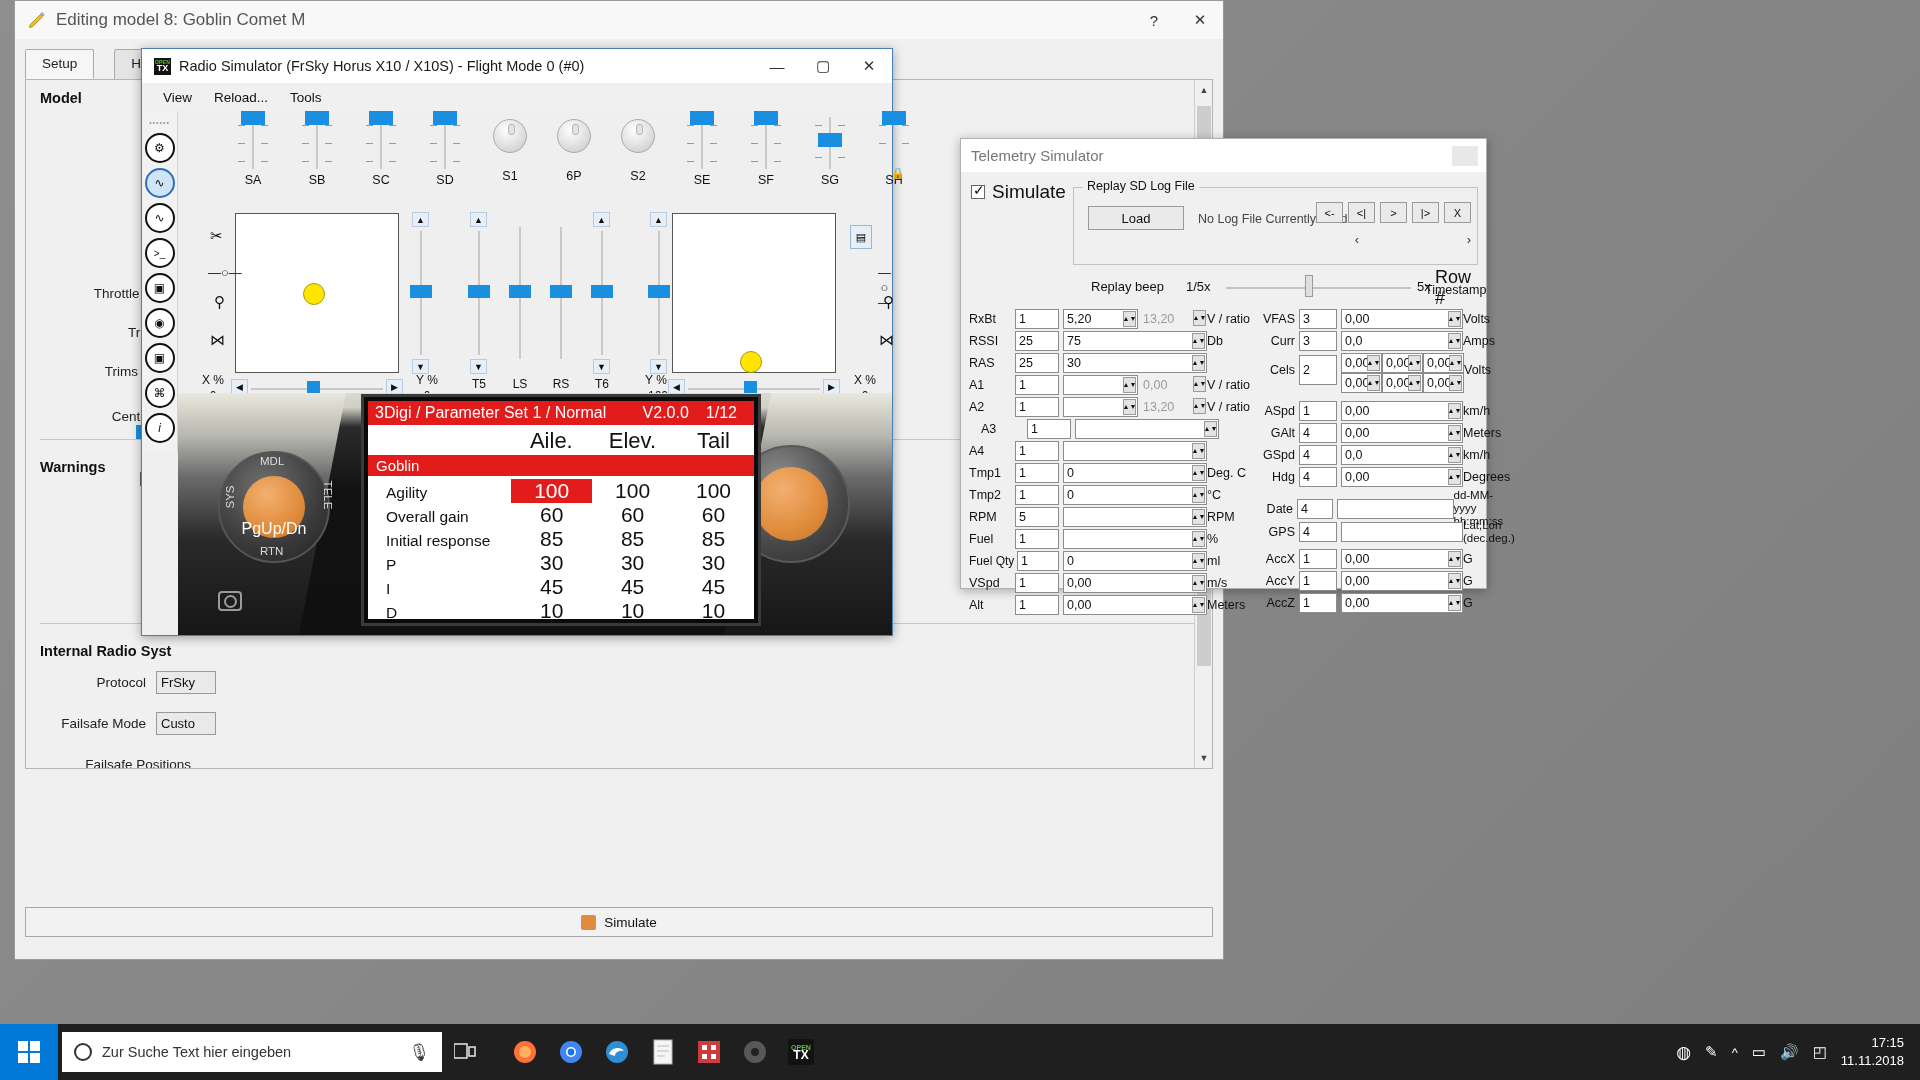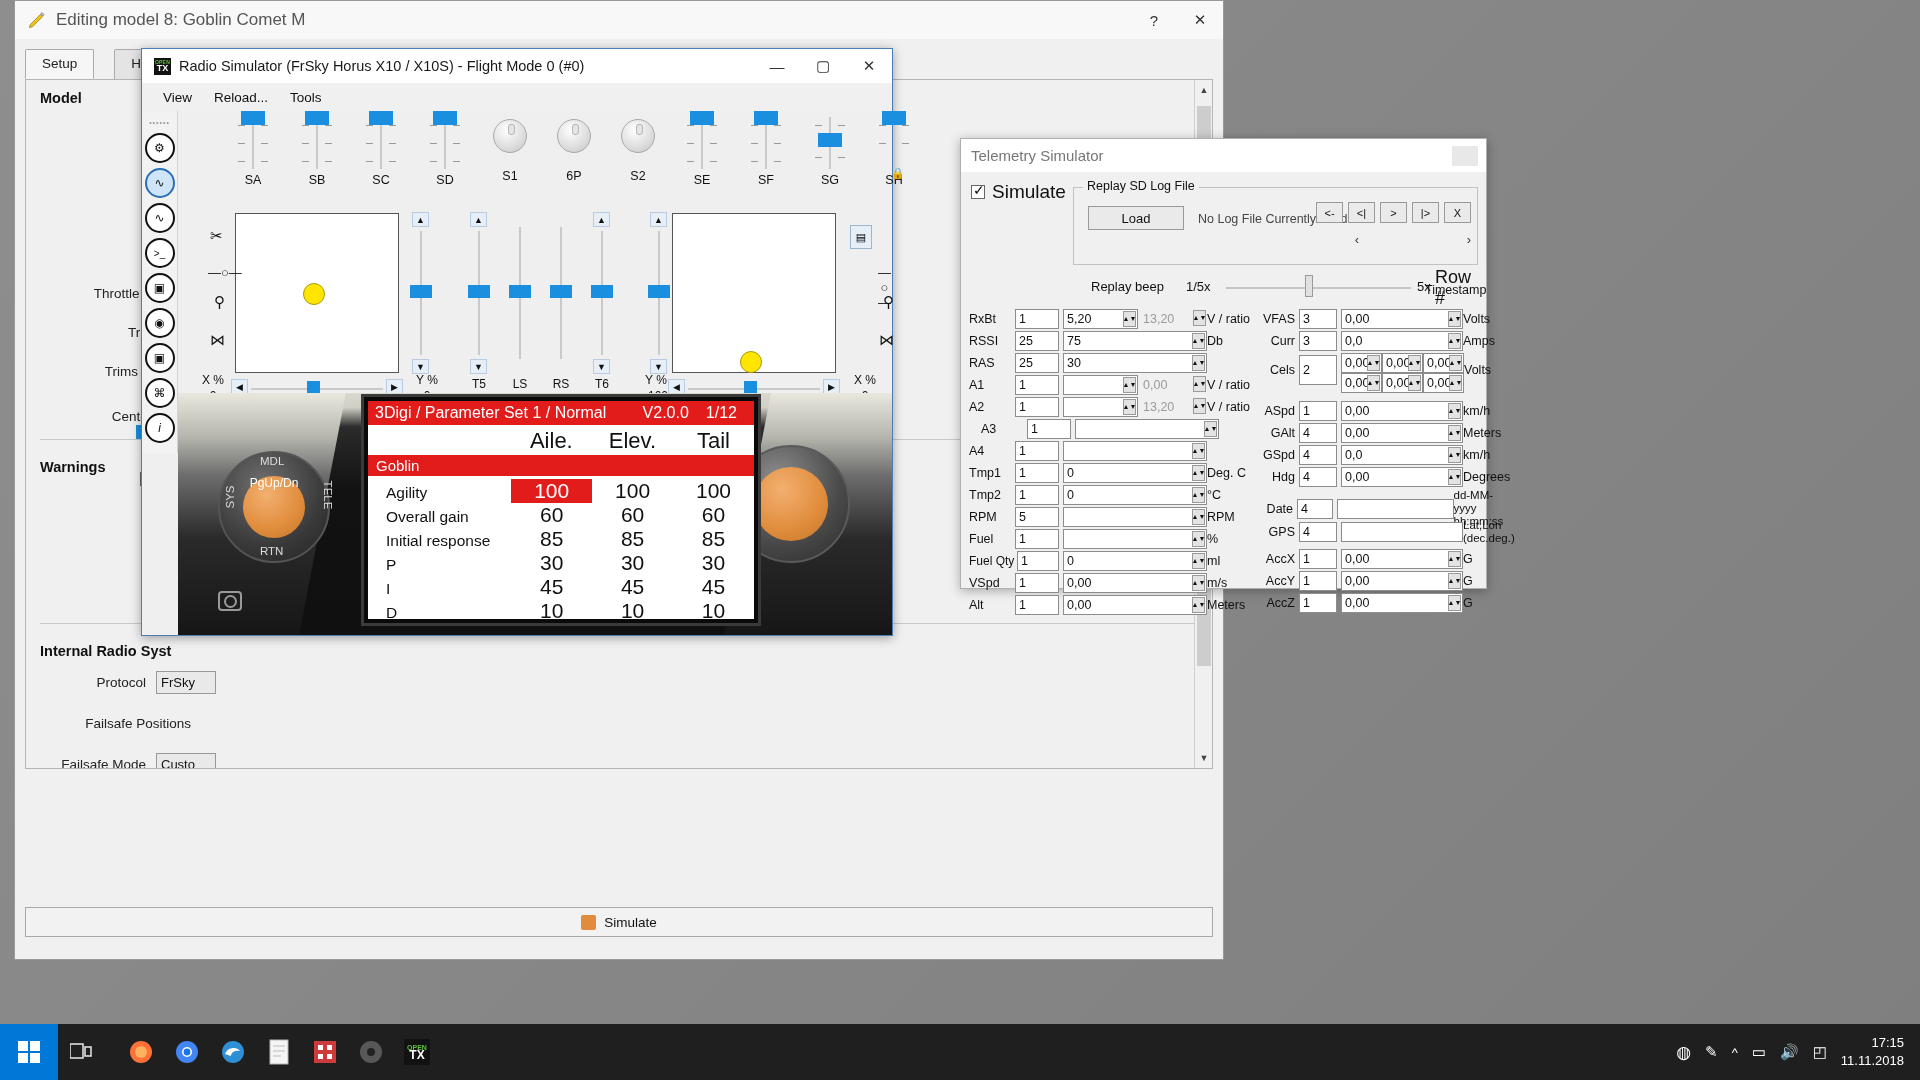--- a/index.html
+++ b/index.html
@@ -122,22 +122,22 @@
   .fp-bezelL, .fp-bezelR { position:absolute; top:0; height:100%; width:168px;
              background:linear-gradient(180deg,#e8e8de 0%,#b6b6ae 18%,#6d6d6d 34%,#2a2a2a 60%,#161616 100%); }
   .fp-bezelL { left:0; clip-path: polygon(0 0,100% 0,72% 100%,0 100%); }
   .fp-bezelR { right:0; clip-path: polygon(28% 0,100% 0,100% 100%,0 100%); }
 
   .navdisc { position:absolute; width:112px; height:112px; border-radius:50%;
              background:radial-gradient(circle at 40% 30%,#6f6f6f,#3a3a3a 60%,#222 100%);
              border:2px solid #555; display:flex; align-items:center; justify-content:center; }
   .navcenter { width:62px; height:62px; border-radius:50%;
              background:radial-gradient(circle at 38% 30%,#f3b070,#e08c3c 60%,#c2742a);
-             display:flex;align-items:flex-start;justify-content:center;
-             color:#fff; font-size:12px; }
+             display:flex;align-items:flex-end;justify-content:center;
+             color:#fff; font-size:16px; }
   .navlbl { position:absolute; color:#ddd; font-size:11.5px; }
 
   .bigknob { position:absolute; width:118px; height:118px; border-radius:50%;
              background:radial-gradient(circle at 38% 28%,#8d8d8d,#4a4a4a 58%,#2a2a2a 100%);
              border:2px solid #5a5a5a; display:flex;align-items:center;justify-content:center; }
   .bigknob .inner { width:74px;height:74px;border-radius:50%;
              background:radial-gradient(circle at 38% 30%,#f3b070,#e08c3c 60%,#c2742a); }
 
   .camicon { position:absolute; width:24px;height:20px;border:2px solid #9a9a9a;border-radius:4px;
              display:flex;align-items:center;justify-content:center; }
@@ -279,27 +279,27 @@
       <div class="hr" style="margin-top:90px"></div>
 
       <div class="sec-head">Internal Radio Syst</div>
       <div class="frm-row" style="margin-top:6px">
         <div class="frm-label" style="width:130px">Protocol</div>
         <div class="combo" style="width:60px">
           <span>FrSky</span>
         </div>
       </div>
       <div class="frm-row" style="margin-top:14px">
-        <div class="frm-label" style="width:175px">Failsafe Positions</div>
-      </div>
-      <div class="frm-row" style="margin-top:14px">
         <div class="frm-label" style="width:130px">Failsafe Mode</div>
         <div class="combo" style="width:60px">
           <span>Custo</span>
         </div>
+      </div>
+      <div class="frm-row" style="margin-top:14px">
+        <div class="frm-label" style="width:175px">Failsafe Positions</div>
       </div>
 
       <div class="vsb">
         <div class="arw" style="top:0">▲</div>
         <div class="thumb"></div>
         <div class="arw" style="bottom:0">▼</div>
       </div>
     </div>
 
     <div class="simbar">
@@ -948,20 +948,25 @@
 
   <div id="taskbar">
     <div class="startbtn">
       <svg width="22" height="22" viewBox="0 0 22 22">
         <rect x="0" y="0" width="10" height="10" fill="#fff"></rect>
         <rect x="12" y="0" width="10" height="10" fill="#fff"></rect>
         <rect x="0" y="12" width="10" height="10" fill="#fff"></rect>
         <rect x="12" y="12" width="10" height="10" fill="#fff"></rect>
       </svg>
     </div>
+    <div class="searchbox">
+      <span style="width:18px;height:18px;border:2px solid #333;border-radius:50%;display:inline-block;flex:0 0 auto"></span>
+      <span>Zur Suche Text hier eingeben</span>
+      <span style="margin-left:auto; font-size:17px; color:#333">🎙</span>
+    </div>
     <div class="tbicon">
       <svg width="22" height="20" viewBox="0 0 22 20">
           <rect x="0" y="2" width="13" height="14" fill="none" stroke="#ddd" stroke-width="1.6"></rect>
           <rect x="15" y="5" width="6" height="9" fill="none" stroke="#ddd" stroke-width="1.6"></rect>
         </svg>
     </div>
     <div class="tbicon" style="margin-left:14px">
       <svg width="26" height="26" viewBox="0 0 26 26">
           <circle cx="13" cy="13" r="11" fill="#ff7139"></circle>
           <circle cx="13" cy="13" r="6" fill="#ffb25e"></circle>

